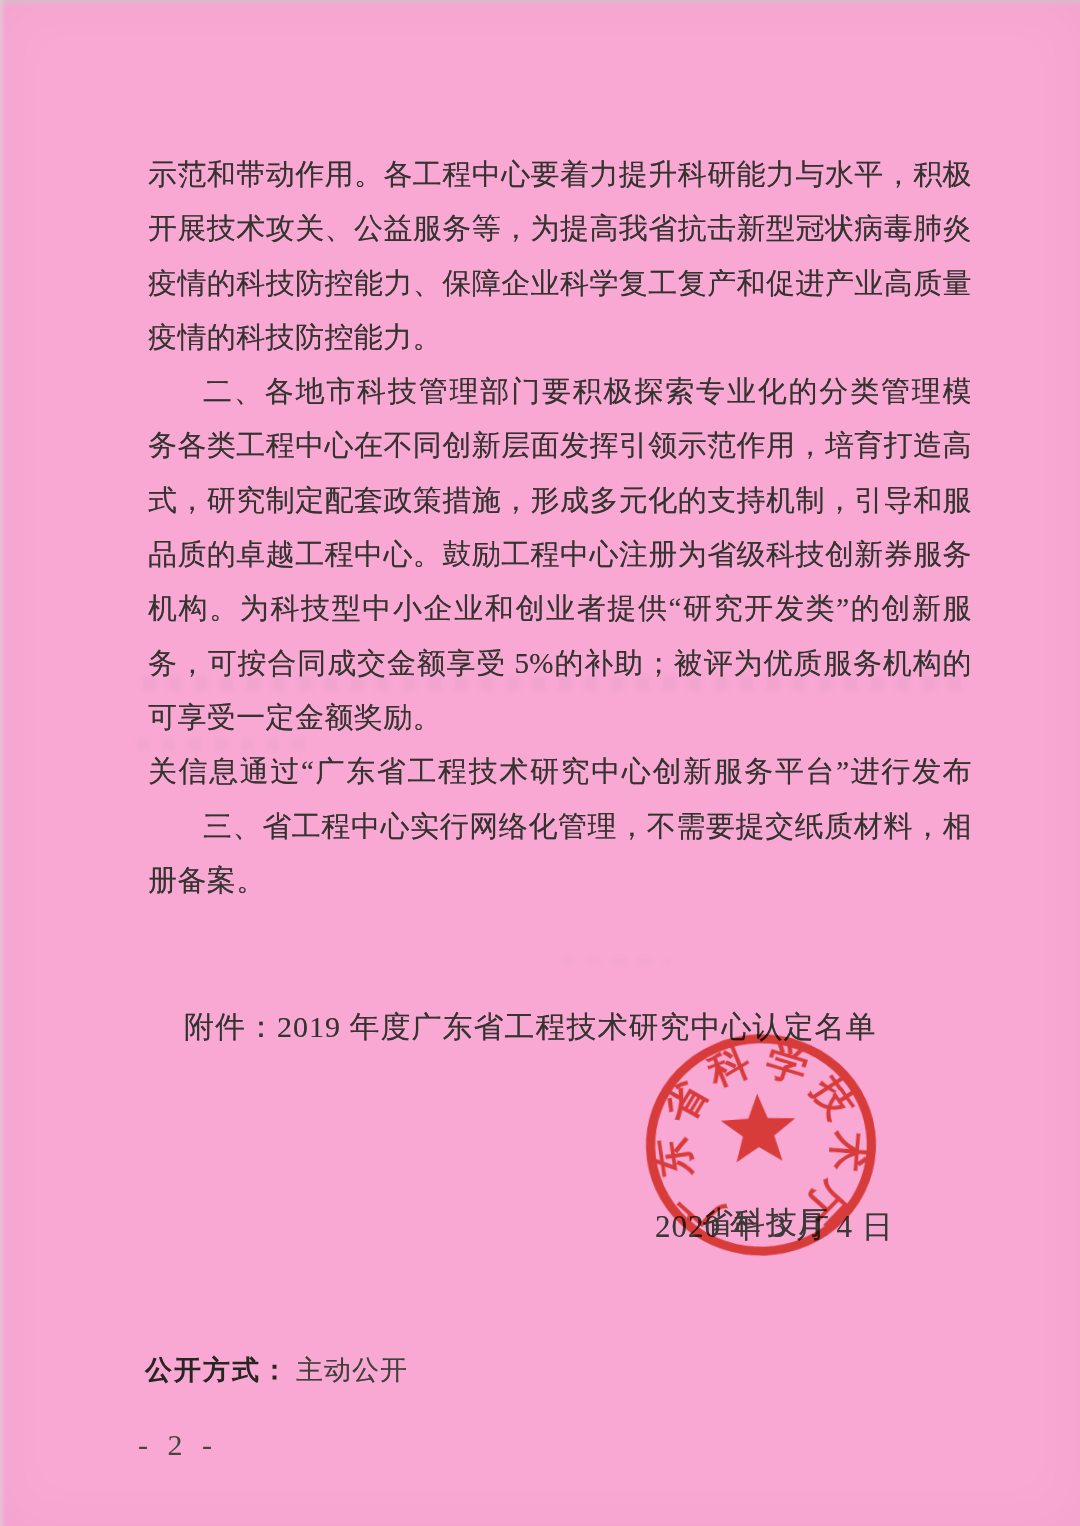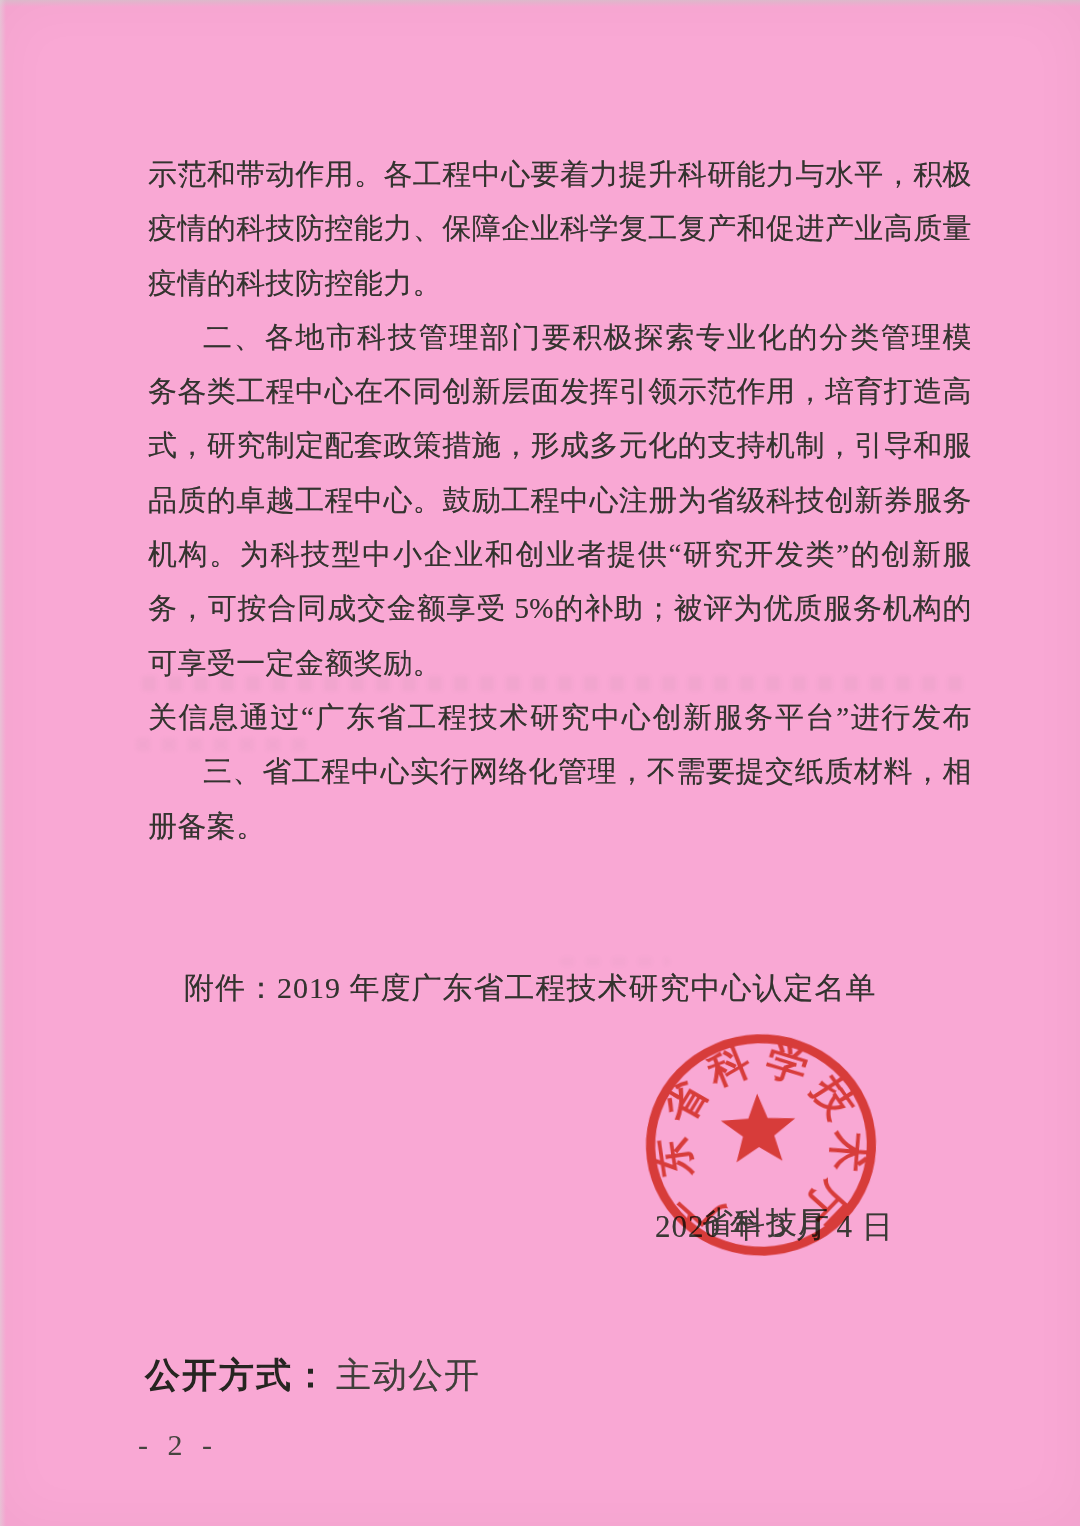--- a/index.html
+++ b/index.html
@@ -36,21 +36,21 @@
     text-align-last:justify;
     text-justify:inter-character;
     white-space:nowrap;
     color:#34332f;
     text-shadow:0 0 .6px rgba(70,70,70,.55);
   }
   .line.last{text-align-last:left;white-space:normal;}
   .line.indent{text-indent:55px;}
   
   .attachment{
-    position:absolute;left:148px;top:965px;width:824px;
+    position:absolute;left:148px;top:1004px;width:824px;
     font-size:30px;line-height:46px;text-indent:36px;
     letter-spacing:1px;color:#34332f;
     text-shadow:0 0 .6px rgba(70,70,70,.55);
   }
   
   .signer{
     position:absolute;left:702px;top:1202px;
     font-size:31px;letter-spacing:1px;color:#3a3935;
     text-shadow:0 0 .6px rgba(70,70,70,.5);
   }
@@ -72,21 +72,21 @@
   .seal-star{fill:#d9432c;}
   .seal-glyph{
     fill:#d9432c;
     font-family:"Liberation Serif","DejaVu Serif",serif;
     font-size:40px;font-weight:bold;
     text-anchor:middle;dominant-baseline:central;
   }
   
   .disclosure{
     position:absolute;left:145px;top:1352px;
-    font-size:35px;letter-spacing:1px;
+    font-size:27px;letter-spacing:1px;
   }
   .disclosure .label{
     font-family:"Liberation Sans","DejaVu Sans",sans-serif;
     font-weight:bold;color:#262521;letter-spacing:2px;
   }
   .disclosure .value{
     color:#403f3a;margin-left:6px;
     text-shadow:0 0 .6px rgba(70,70,70,.5);
   }
   .page-number{
@@ -108,20 +108,21 @@
 <body>
 
 <div class="page">
 
   <div class="scan-edge-top"></div>
   <div class="scan-edge-left"></div>
 
   <div class="body-text">
 
     <div class="line">示范和带动作用。各工程中心要着力提升科研能力与水平，积极</div>
+    <div class="line">开展技术攻关、公益服务等，为提高我省抗击新型冠状病毒肺炎</div>
     <div class="line">疫情的科技防控能力、保障企业科学复工复产和促进产业高质量</div>
     <div class="line last">疫情的科技防控能力。</div>
 
     <div class="line indent">二、各地市科技管理部门要积极探索专业化的分类管理模</div>
     <div class="line">务各类工程中心在不同创新层面发挥引领示范作用，培育打造高</div>
     <div class="line">式，研究制定配套政策措施，形成多元化的支持机制，引导和服</div>
     <div class="line">品质的卓越工程中心。鼓励工程中心注册为省级科技创新券服务</div>
     <div class="line">机构。为科技型中小企业和创业者提供“研究开发类”的创新服</div>
     <div class="line">务，可按合同成交金额享受 5%的补助；被评为优质服务机构的</div>
     <div class="line last">可享受一定金额奖励。</div>

